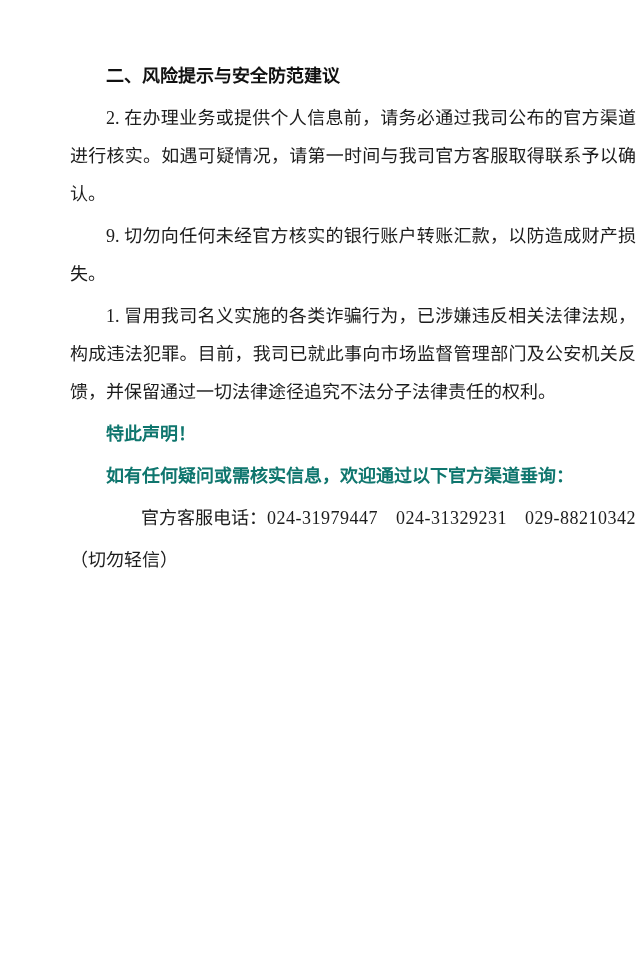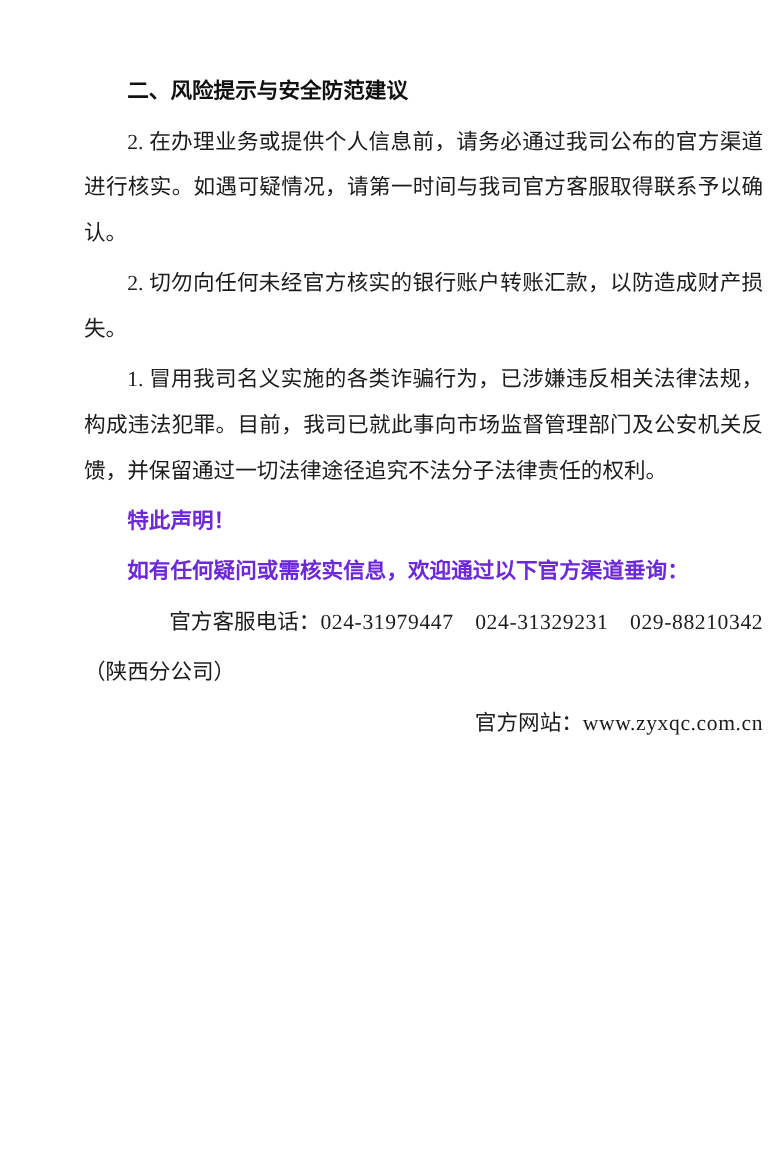--- a/index.html
+++ b/index.html
@@ -32,21 +32,21 @@
   }
   .para {
     margin: 0 0 4px 0;
     text-indent: 2em;
     text-align: justify;
   }
   .bold-line {
     margin: 0 0 4px 0;
     font-family: "Liberation Sans", "DejaVu Sans", sans-serif;
     font-weight: 700;
-    color: #6d28d9;
+    color: #0f766e;
     text-indent: 2em;
     text-align: left;
   }
   .contact-line {
     margin: 0 0 4px 0;
     text-indent: 2em;
     white-space: nowrap;
     text-align: right;
   }
   .contact-cont {
@@ -66,34 +66,31 @@
 </head>
 <body>
 
 <div class="page">
 
   <h2 class="heading">二、风险提示与安全防范建议</h2>
 
 
   <p class="para">2. 在办理业务或提供个人信息前，请务必通过我司公布的官方渠道进行核实。如遇可疑情况，请第一时间与我司官方客服取得联系予以确认。</p>
 
-  <p class="para">2. 切勿向任何未经官方核实的银行账户转账汇款，以防造成财产损失。</p>
+  <p class="para">9. 切勿向任何未经官方核实的银行账户转账汇款，以防造成财产损失。</p>
 
 
   <p class="para">1. 冒用我司名义实施的各类诈骗行为，已涉嫌违反相关法律法规，构成违法犯罪。目前，我司已就此事向市场监督管理部门及公安机关反馈，并保留通过一切法律途径追究不法分子法律责任的权利。</p>
 
 
   <p class="bold-line">特此声明！</p>
 
   <p class="bold-line">如有任何疑问或需核实信息，欢迎通过以下官方渠道垂询：</p>
 
   <p class="contact-line">
     <span>官方客服电话：</span><span class="phone-number">024-31979447</span><span class="phone-number phone-gap">024-31329231</span><span class="phone-number phone-gap">029-88210342</span>
   </p>
 
-  <p class="contact-cont">（陕西分公司）</p>
+  <p class="contact-cont">（切勿轻信）</p>
 
-  <p class="contact-line">
-    <span>官方网站：</span><span class="latin-value">www.zyxqc.com.cn</span>
-  </p>
 
 
 </div>
 
 </body></html>

